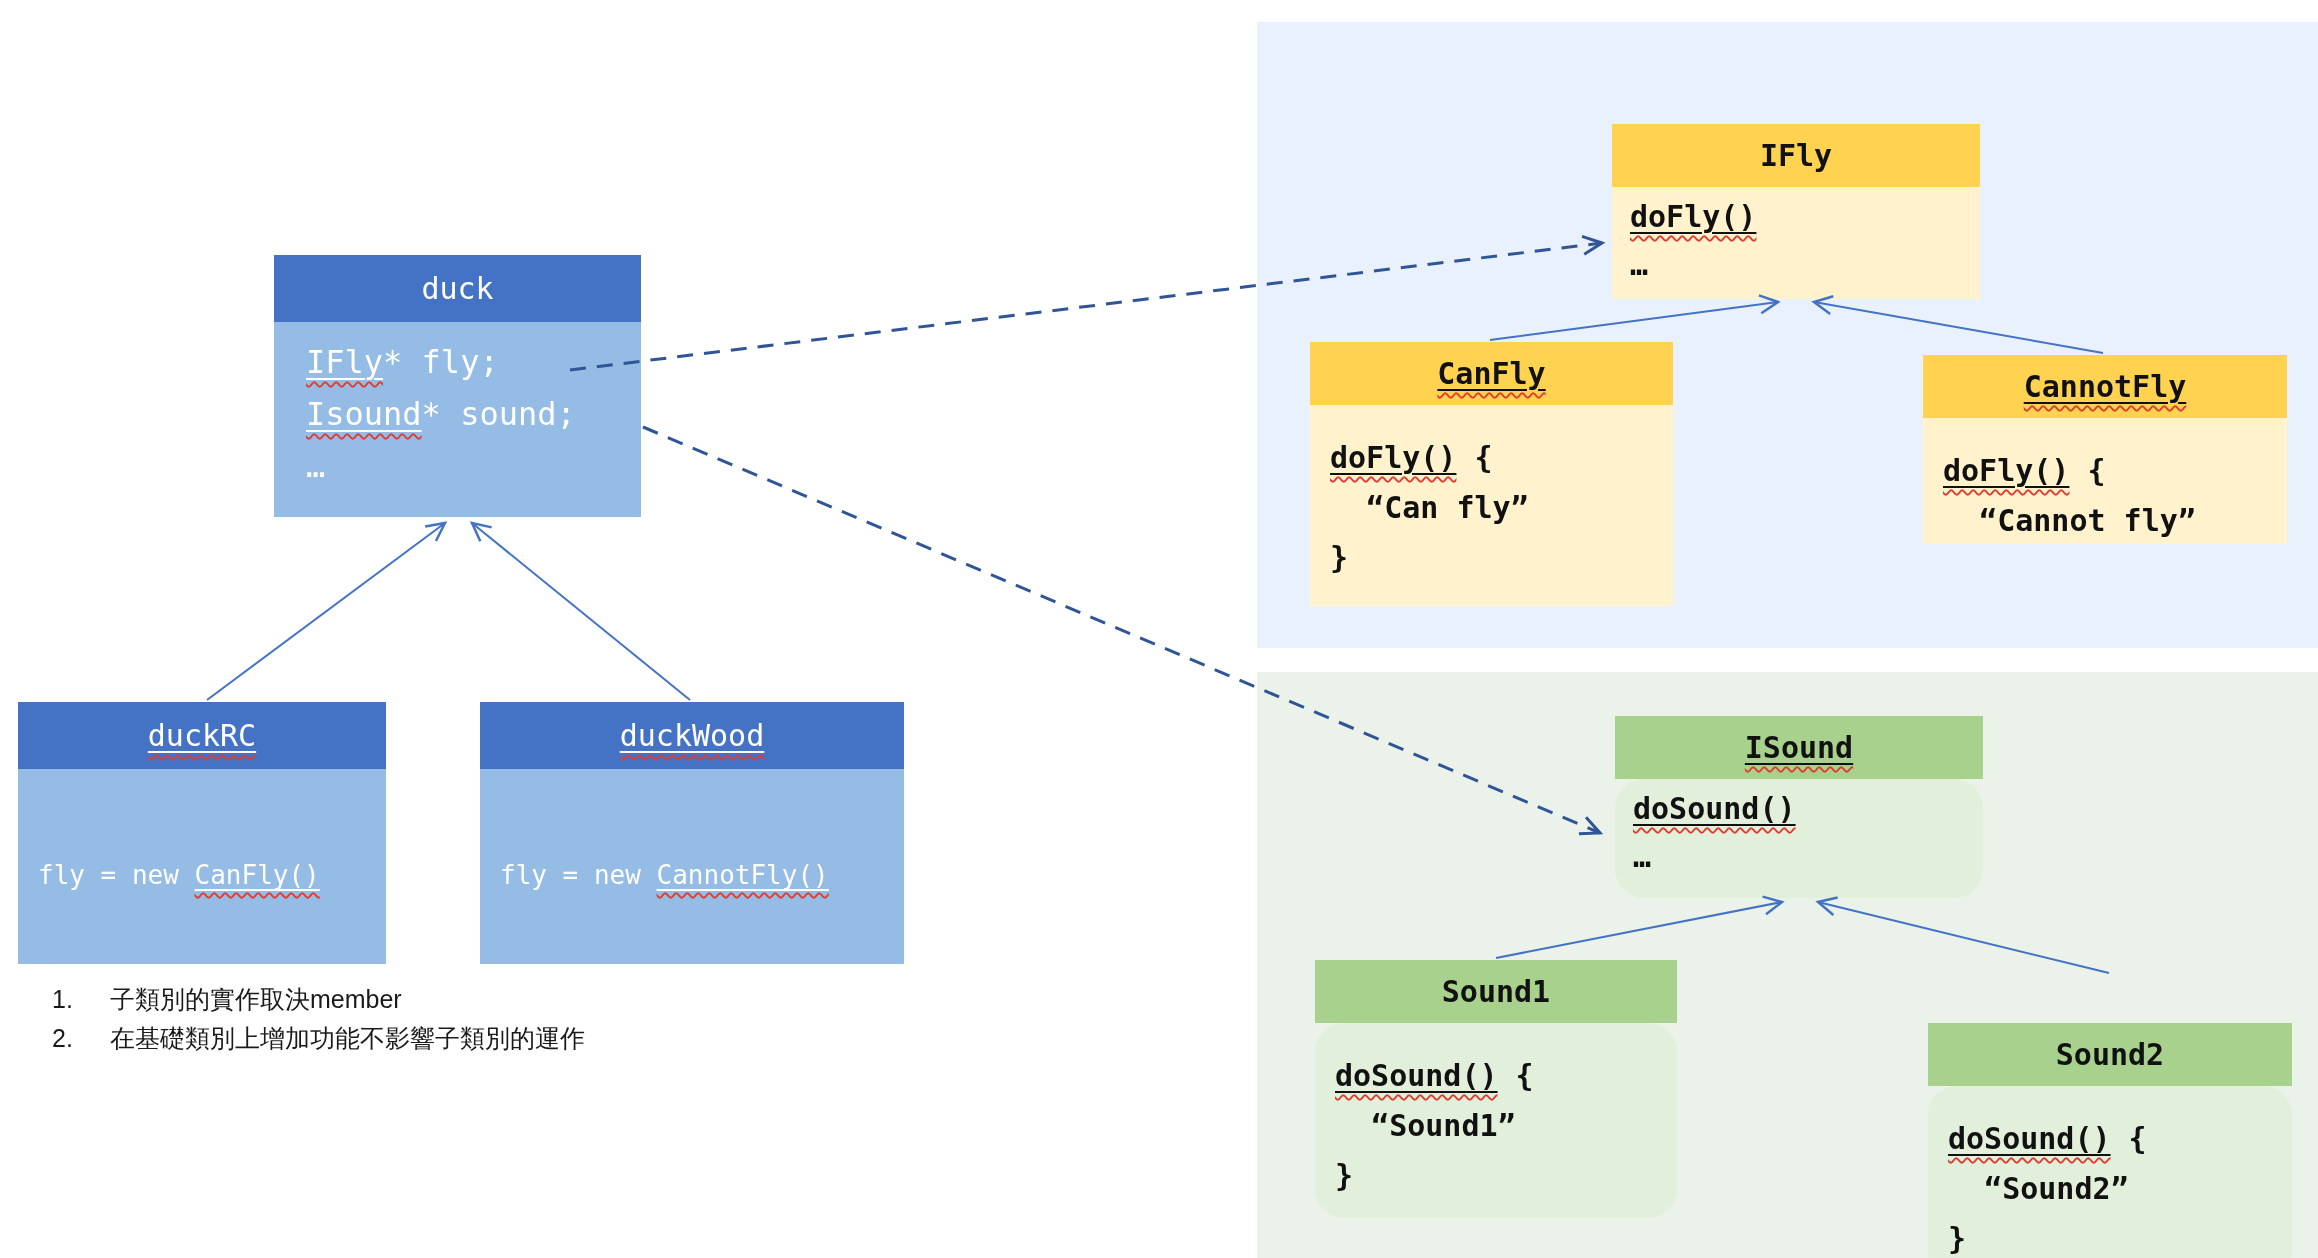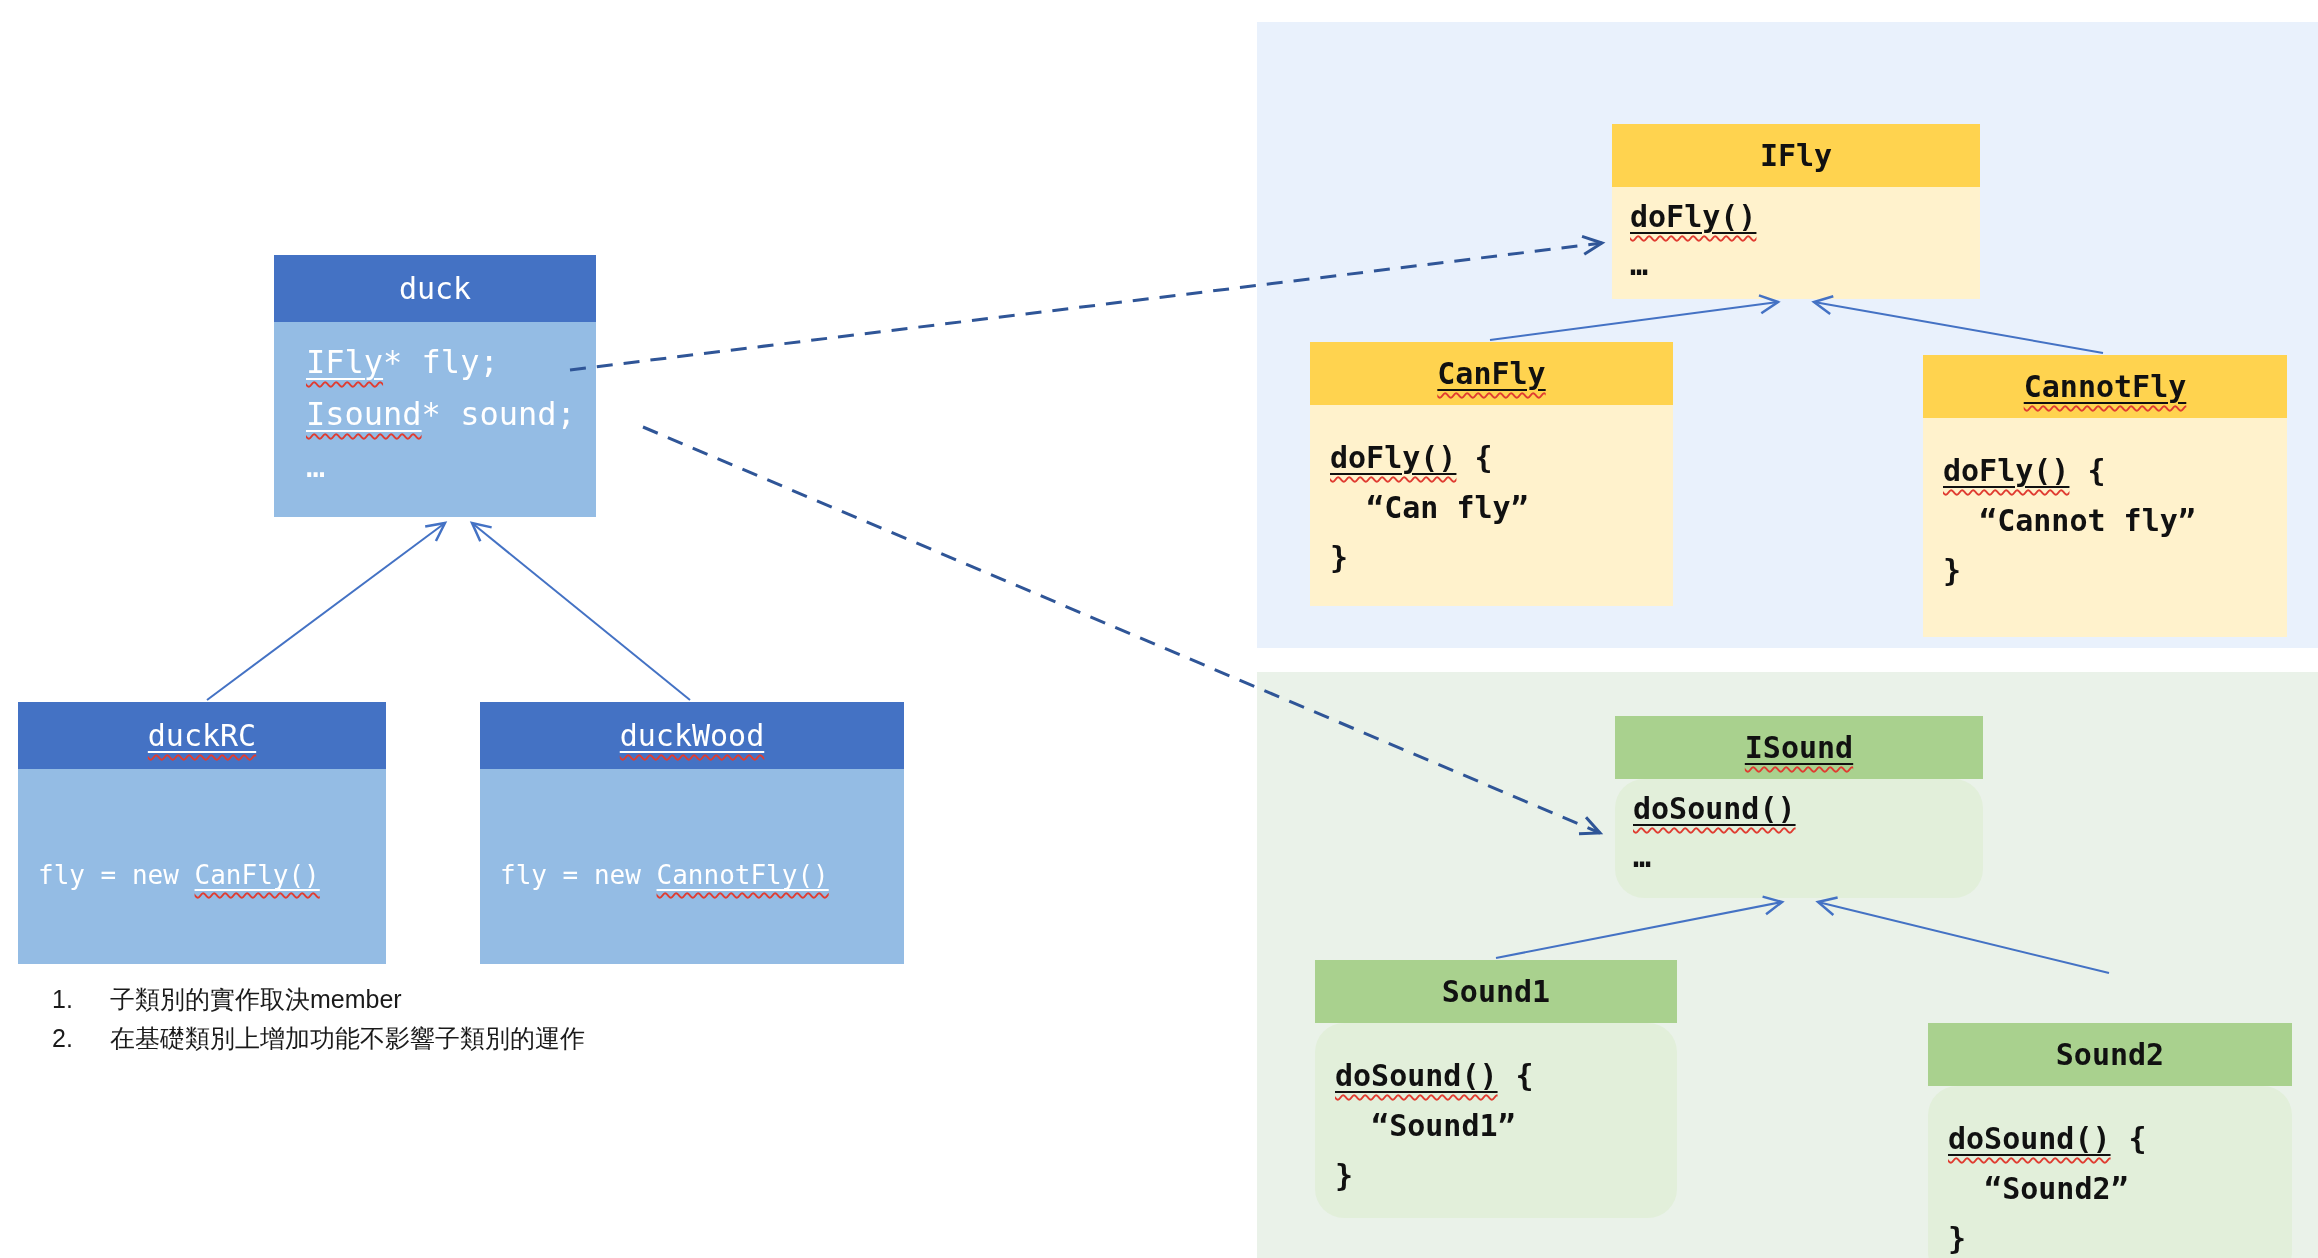--- a/index.html
+++ b/index.html
@@ -77,21 +77,21 @@
   <line x1="207" y1="700" x2="445" y2="523" stroke="#4472C4" stroke-width="2" marker-end="url(#mSolid)"></line>
   <line x1="690" y1="700" x2="472" y2="523" stroke="#4472C4" stroke-width="2" marker-end="url(#mSolid)"></line>
   <line x1="1490" y1="340" x2="1778" y2="302" stroke="#4472C4" stroke-width="2" marker-end="url(#mSolid)"></line>
   <line x1="2103" y1="353" x2="1814" y2="302" stroke="#4472C4" stroke-width="2" marker-end="url(#mSolid)"></line>
   <line x1="1496" y1="958" x2="1782" y2="902" stroke="#4472C4" stroke-width="2" marker-end="url(#mSolid)"></line>
   <line x1="2109" y1="973" x2="1818" y2="902" stroke="#4472C4" stroke-width="2" marker-end="url(#mSolid)"></line>
   <line x1="570" y1="370" x2="1602" y2="243" stroke="#2F5597" stroke-width="3" stroke-dasharray="16 11" marker-end="url(#mDash)"></line>
   <line x1="643" y1="427" x2="1600" y2="833" stroke="#2F5597" stroke-width="3" stroke-dasharray="16 11" marker-end="url(#mDash)"></line>
 </svg>
 
-<div class="cbox blue duck-style body-duck" style="left:274px;top:255px;width:322px;height:262px;">
+<div class="cbox blue duck-style body-duck" style="left:274px;top:255px;width:367px;height:262px;">
   <div class="chead">
       <span>duck</span>
     </div>
   <div class="cbody">
       <div class="code-line"><span class="u"><span class="sq">IFly</span></span><span>* fly;</span></div>
       <div class="code-line"><span class="u"><span class="sq">Isound</span></span><span>* sound;</span></div>
       <div class="code-line"><span>…</span></div>
     </div>
 </div>
 
@@ -127,21 +127,21 @@
   <div class="chead">
       <span class="u"><span class="sq">CanFly</span></span>
     </div>
   <div class="cbody">
       <div class="code-line"><span class="u"><span class="sq">doFly()</span></span><span> {</span></div>
       <div class="code-line"><span>  “Can fly”</span></div>
       <div class="code-line"><span>}</span></div>
     </div>
 </div>
 
-<div class="cbox yellow body-impl" style="left:1923px;top:355px;width:364px;height:282px;">
+<div class="cbox yellow body-impl" style="left:1923px;top:355px;width:364px;height:189px;">
   <div class="chead">
       <span class="u"><span class="sq">CannotFly</span></span>
     </div>
   <div class="cbody">
       <div class="code-line"><span class="u"><span class="sq">doFly()</span></span><span> {</span></div>
       <div class="code-line"><span>  “Cannot fly”</span></div>
       <div class="code-line"><span>}</span></div>
     </div>
 </div>
 

